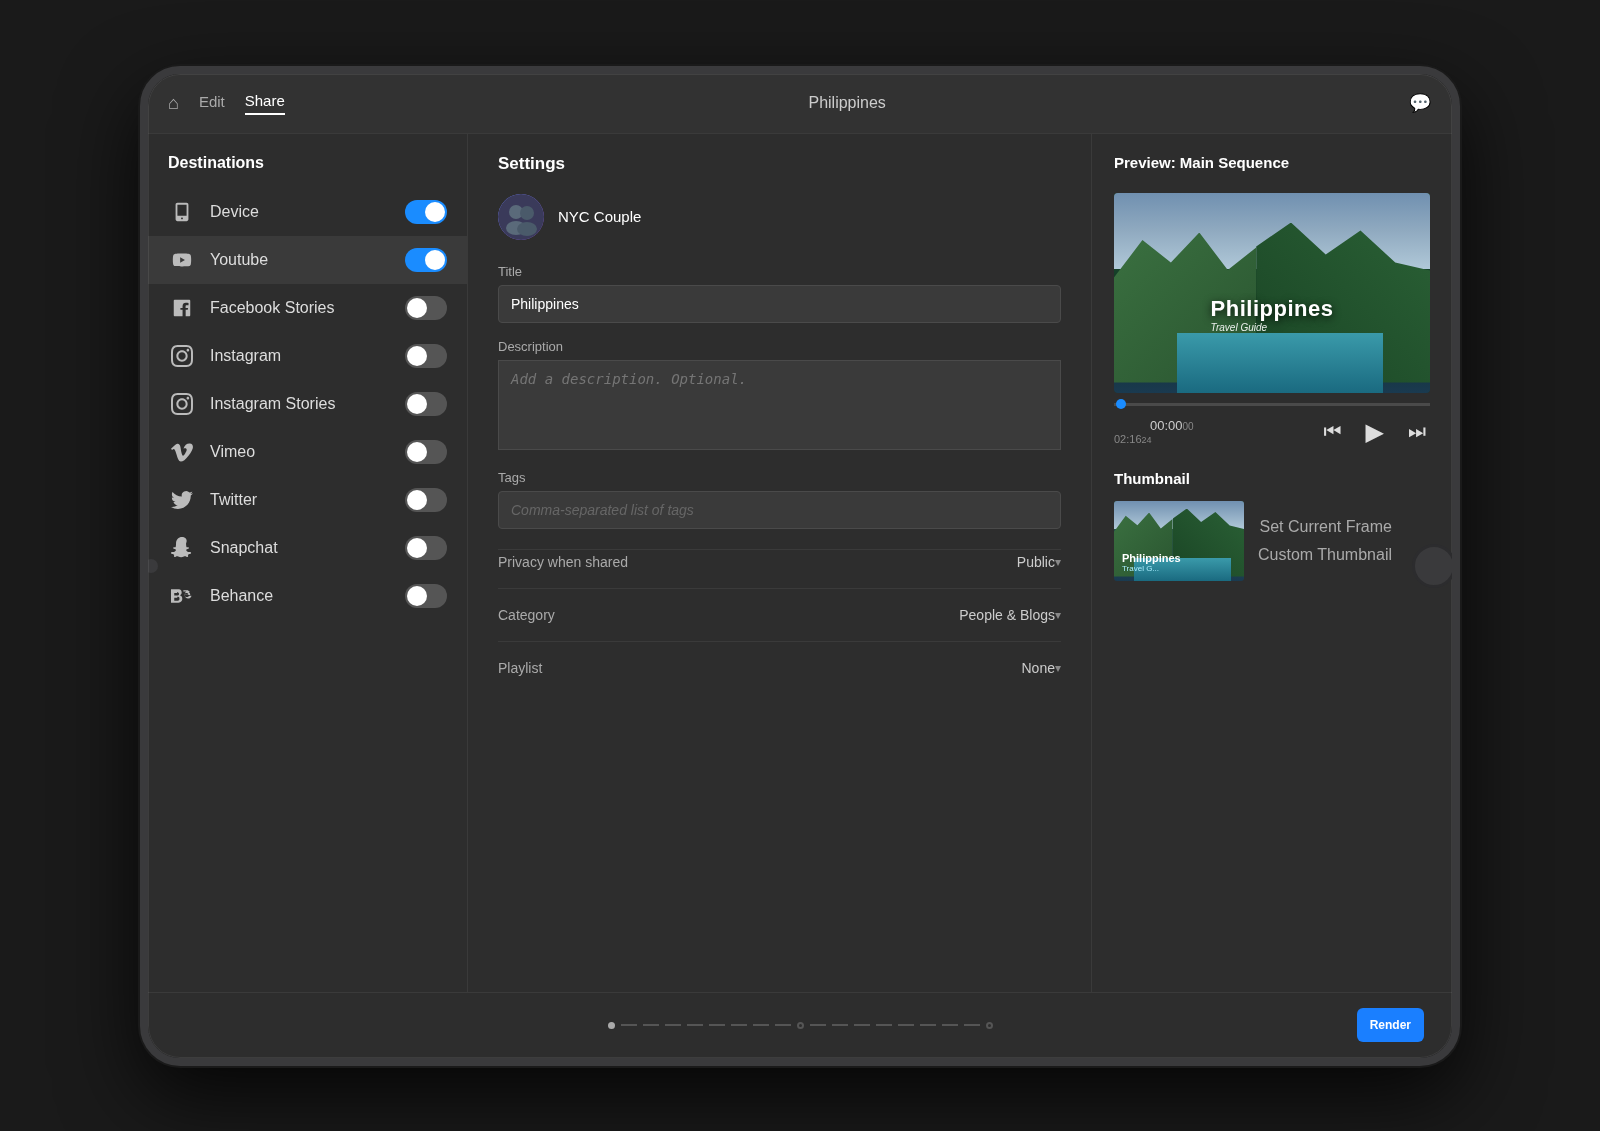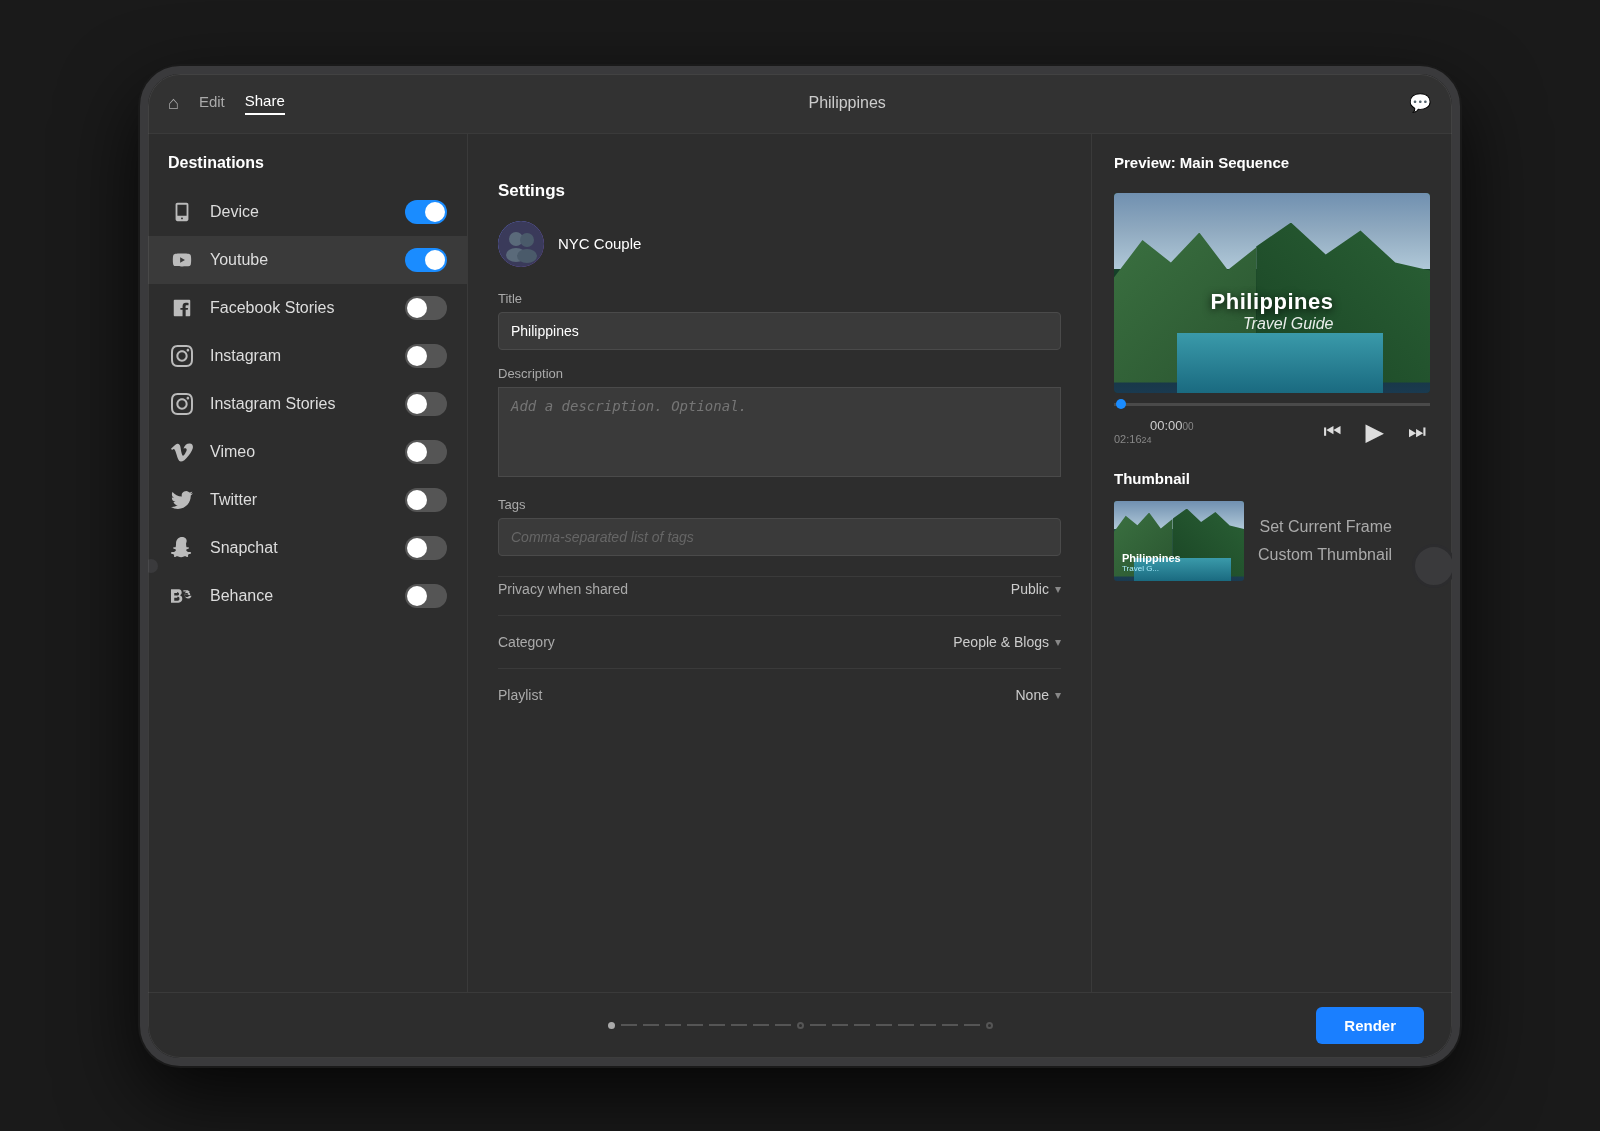--- a/index.html
+++ b/index.html
@@ -182,21 +182,20 @@
       flex: 1;
       padding: 20px 30px;
       overflow-y: auto;
       border-right: 1px solid #3a3a3a;
     }
     .settings-title {
       color: #fff;
       font-size: 17px;
       font-weight: 600;
       margin-bottom: 20px;
-      margin-top: 27px;
     }
     .account-row {
       display: flex;
       align-items: center;
       margin-bottom: 24px;
     }
     .avatar {
       width: 46px;
       height: 46px;
       border-radius: 50%;
@@ -265,21 +264,20 @@
     .select-label {
       flex: 1;
       color: #aaa;
       font-size: 14px;
     }
     .select-value {
       color: #ccc;
       font-size: 14px;
       display: flex;
       align-items: center;
-      gap: 6px;
       cursor: pointer;
     }
     .chevron {
       color: #888;
       font-size: 12px;
     }
     .schedule-row {
       display: flex;
       align-items: center;
       gap: 10px;
@@ -334,23 +332,23 @@
     }
     .video-title-text {
       color: #fff;
       font-size: 22px;
       font-weight: 900;
       text-shadow: 0 2px 8px rgba(0,0,0,0.8);
       letter-spacing: 0.5px;
     }
     .video-subtitle-text {
       color: #fff;
-      font-size: 16px;
+      font-size: 10px;
       font-style: italic;
-      text-align: right;
+      text-align: left;
       opacity: 0.9;
     }
     
     .video-progress {
       width: 100%;
       height: 3px;
       background: #4a4a4a;
       position: relative;
       margin-bottom: 8px;
     }
@@ -478,22 +476,22 @@
       height: 2px;
       background: #555;
     }
     .render-btn {
       position: absolute;
       right: 28px;
       background: #1a7fff;
       color: #fff;
       border: none;
       border-radius: 6px;
-      padding: 10px 28px;
-      font-size: 15px;
+      padding: 10px 13px;
+      font-size: 12px;
       font-weight: 600;
       cursor: pointer;
     }
     
     .sep {
       height: 1px;
       background: #3a3a3a;
       margin: 4px 0;
     }
     

